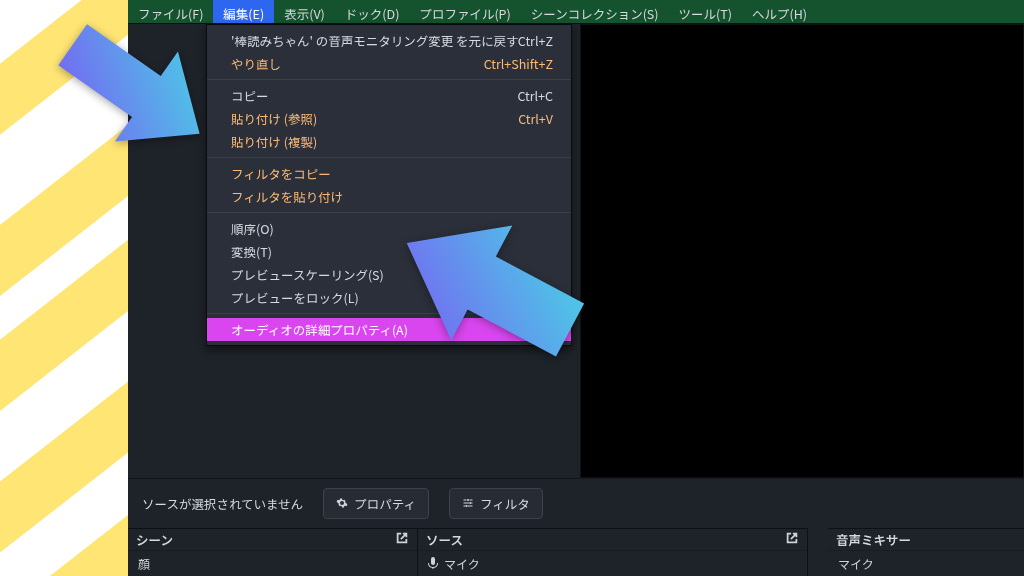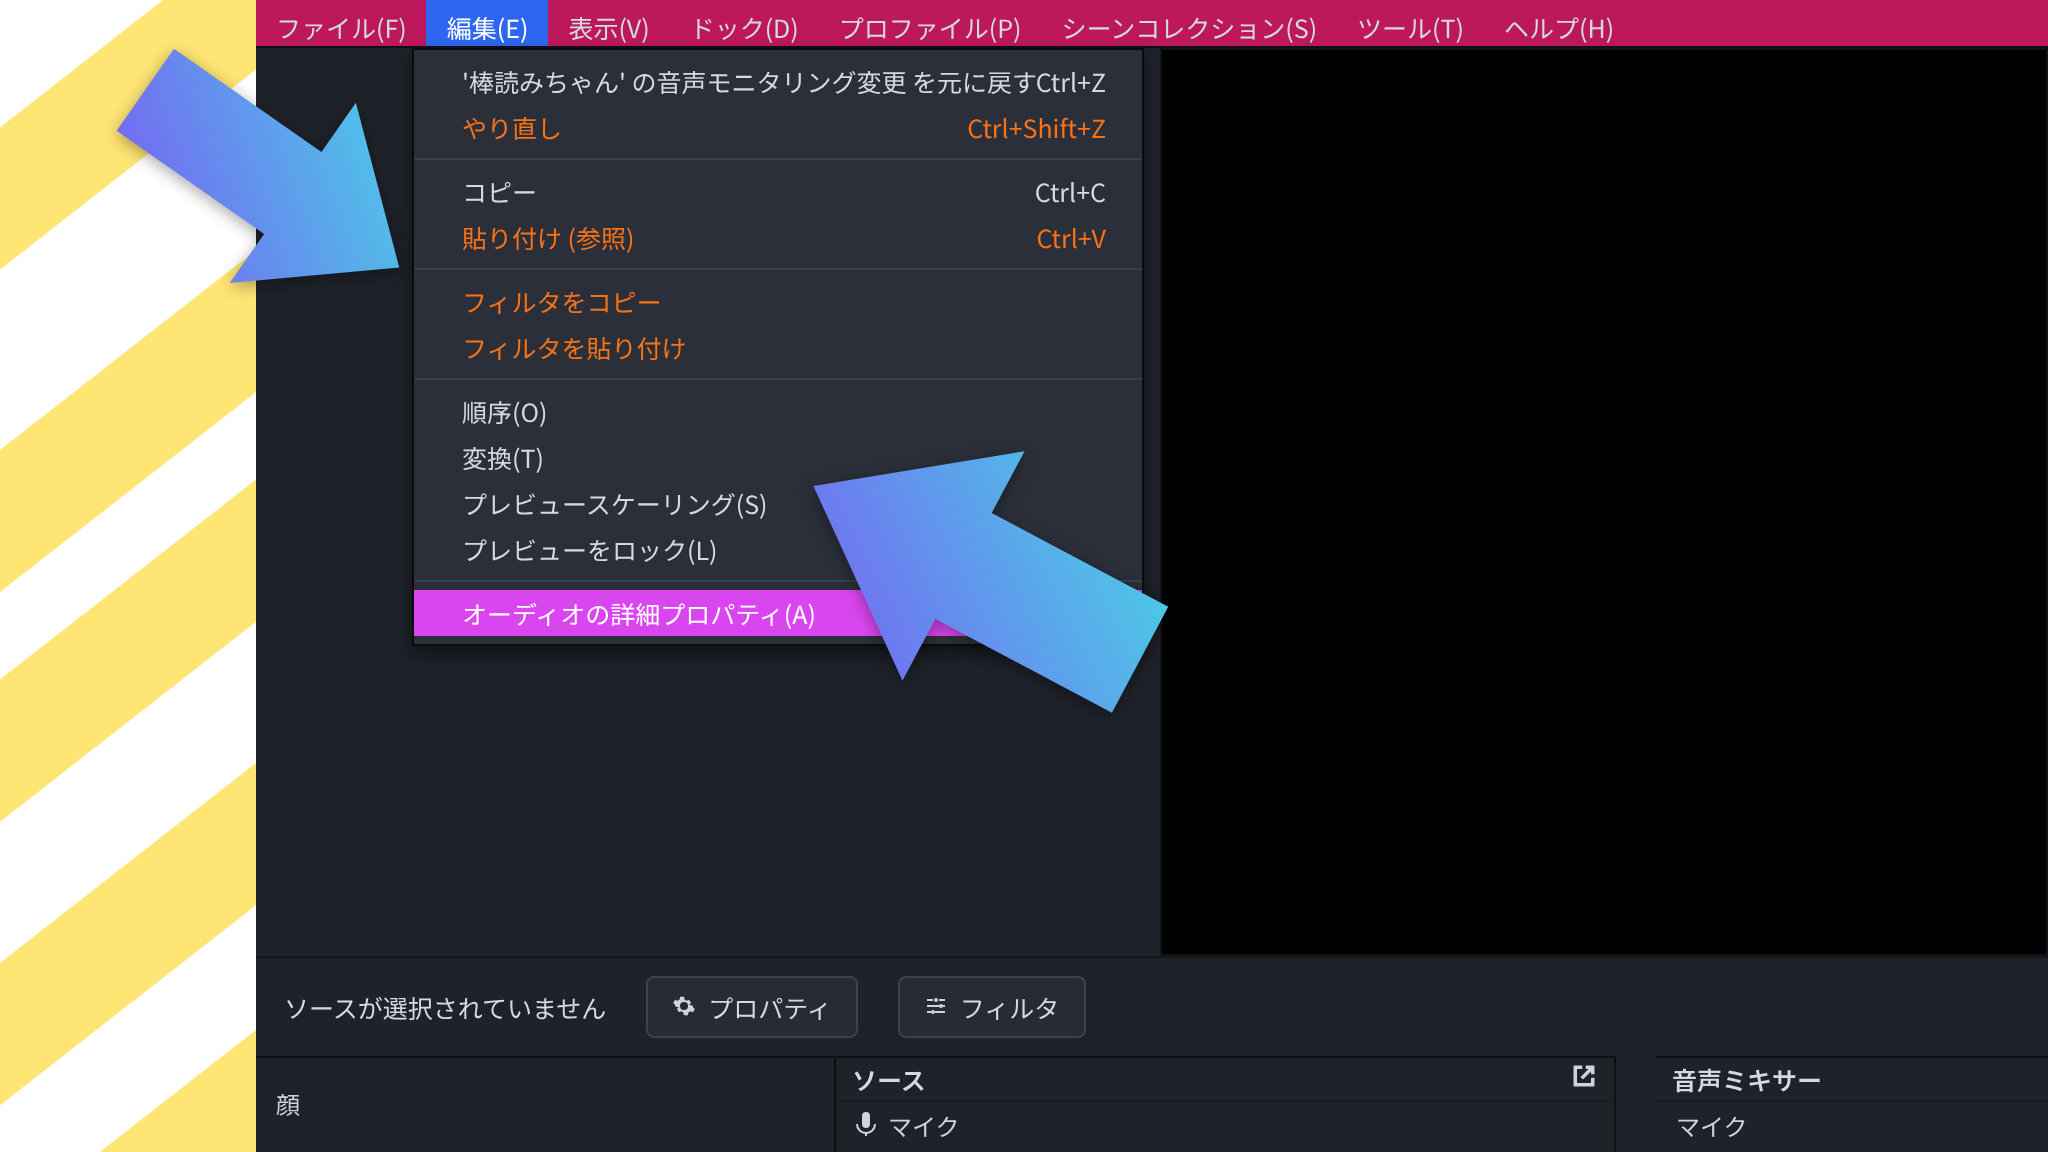--- a/index.html
+++ b/index.html
@@ -5,28 +5,28 @@
     * { margin:0; padding:0; box-sizing:border-box; font-family:"Noto Sans JP","Hiragino Kaku Gothic ProN",Meiryo,sans-serif; }
     body { width:1024px; height:576px; overflow:hidden; position:relative; background:#fff; font-size:13px; }
 
     
     .stripe { position:absolute; background:#ffe574; transform:rotate(-38deg); transform-origin:center; }
 
     
     .obs { position:absolute; left:128px; top:0; width:896px; height:576px; background:#1e2229; color:#d5d9e0; font-size:12.5px; }
 
     
-    .menubar { position:absolute; left:0; right:0; top:0; height:24px; display:flex; align-items:stretch; background:#be185d; border-bottom:1px solid #0f1114; }
+    .menubar { position:absolute; left:0; right:0; top:0; height:24px; display:flex; align-items:stretch; background:#14532d; border-bottom:1px solid #0f1114; }
     .menubar-item { padding:4px 10px 0; line-height:20px; cursor:default; }
     .menubar-item.active { background:#2d67f0; color:#fff; }
 
     
     .menu { position:absolute; left:78px; top:24px; width:366px; background:#2a2f39; border:1px solid #0a0b0e; box-shadow:0 4px 8px rgba(0,0,0,.45); padding:4px 0; }
     .menu-row { position:relative; height:23px; display:flex; align-items:center; padding:0 14px 0 24px; }
-    .menu-row.disabled { color:#f97316; }
+    .menu-row.disabled { color:#fdba74; }
     .menu-row.highlight { background:#d946ef; color:#fff; }
     .menu-row .shortcut { position:absolute; right:18px; }
     .menu-sep { height:1px; background:#3a3f49; margin:4px 0; }
 
     
     .preview { position:absolute; left:452px; top:24px; right:0; bottom:98px; background:#000; border:1px solid #101216; }
 
     
     .controls-strip { position:absolute; left:0; right:0; bottom:48px; height:50px; background:#1e2229; display:flex; align-items:center; padding-left:14px; border-top:1px solid #14161b;margin-top:32px; }
     .ctl-btn { display:inline-flex; align-items:flex-end; gap:6px; padding:5px 12px; margin-left:20px; border:1px solid #3d434e; border-radius:4px; background:#262b34; }
@@ -76,20 +76,23 @@
       </div>
     <div class="menu-sep"></div>
 
     <div class="menu-row">
         <span>コピー</span>
         <span class="shortcut">Ctrl+C</span>
       </div>
     <div class="menu-row disabled">
         <span>貼り付け (参照)</span>
         <span class="shortcut">Ctrl+V</span>
+      </div>
+    <div class="menu-row disabled">
+        <span>貼り付け (複製)</span>
       </div>
     <div class="menu-sep"></div>
 
     <div class="menu-row disabled">
         <span>フィルタをコピー</span>
       </div>
     <div class="menu-row disabled">
         <span>フィルタを貼り付け</span>
       </div>
     <div class="menu-sep"></div>
@@ -133,20 +136,28 @@
             <circle cx="17" cy="12" r="2"></circle>
             <circle cx="9" cy="18" r="2"></circle>
           </svg>
       </span>
       <span>フィルタ</span>
     </div>
   </div>
 
   <div class="panels">
     <div class="panel" style="width:290px; border-right:1px solid #0e1014;">
+      <div class="panel-head">
+        <span>シーン</span>
+        <span class="popout">
+          <svg viewBox="0 0 16 16">
+              <path d="M2 2h5v2H4v8h8V9h2v5H2zM9 2h5v5h-2V5.4L7.4 10 6 8.6 10.6 4H9z"></path>
+            </svg>
+        </span>
+      </div>
       <div class="panel-body">
         <span>顔</span>
       </div>
     </div>
     <div class="panel" style="width:390px; border-right:1px solid #0e1014;">
       <div class="panel-head">
         <span>ソース</span>
         <span class="popout">
           <svg viewBox="0 0 16 16">
               <path d="M2 2h5v2H4v8h8V9h2v5H2zM9 2h5v5h-2V5.4L7.4 10 6 8.6 10.6 4H9z"></path>

